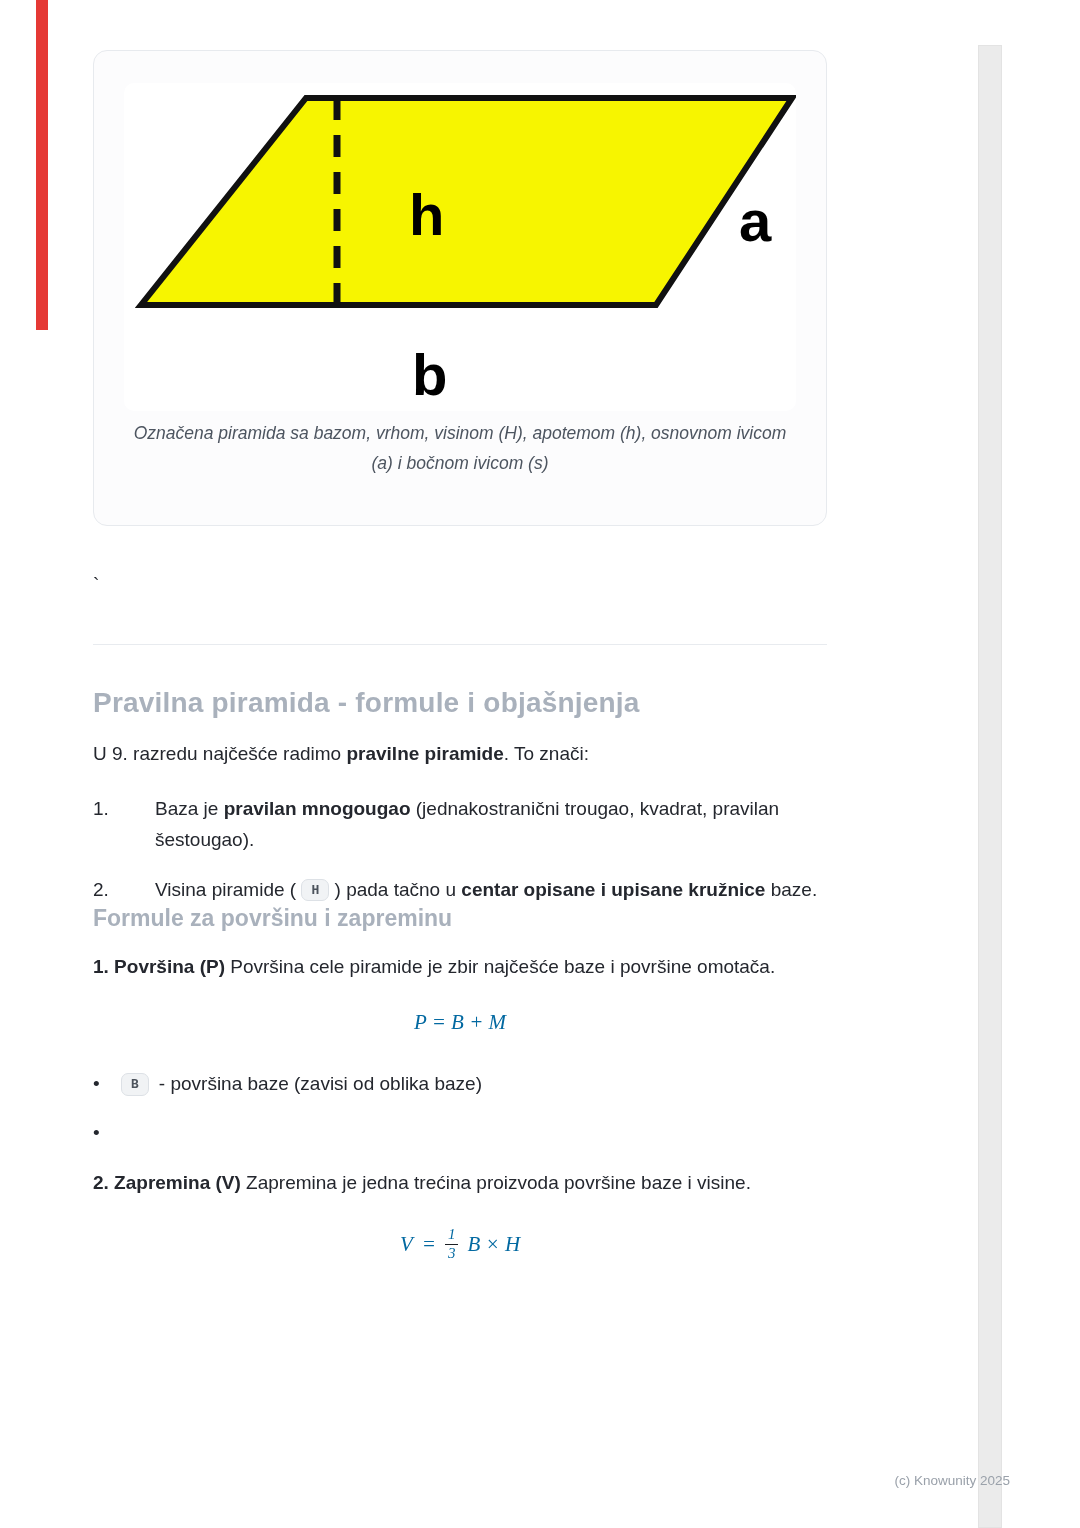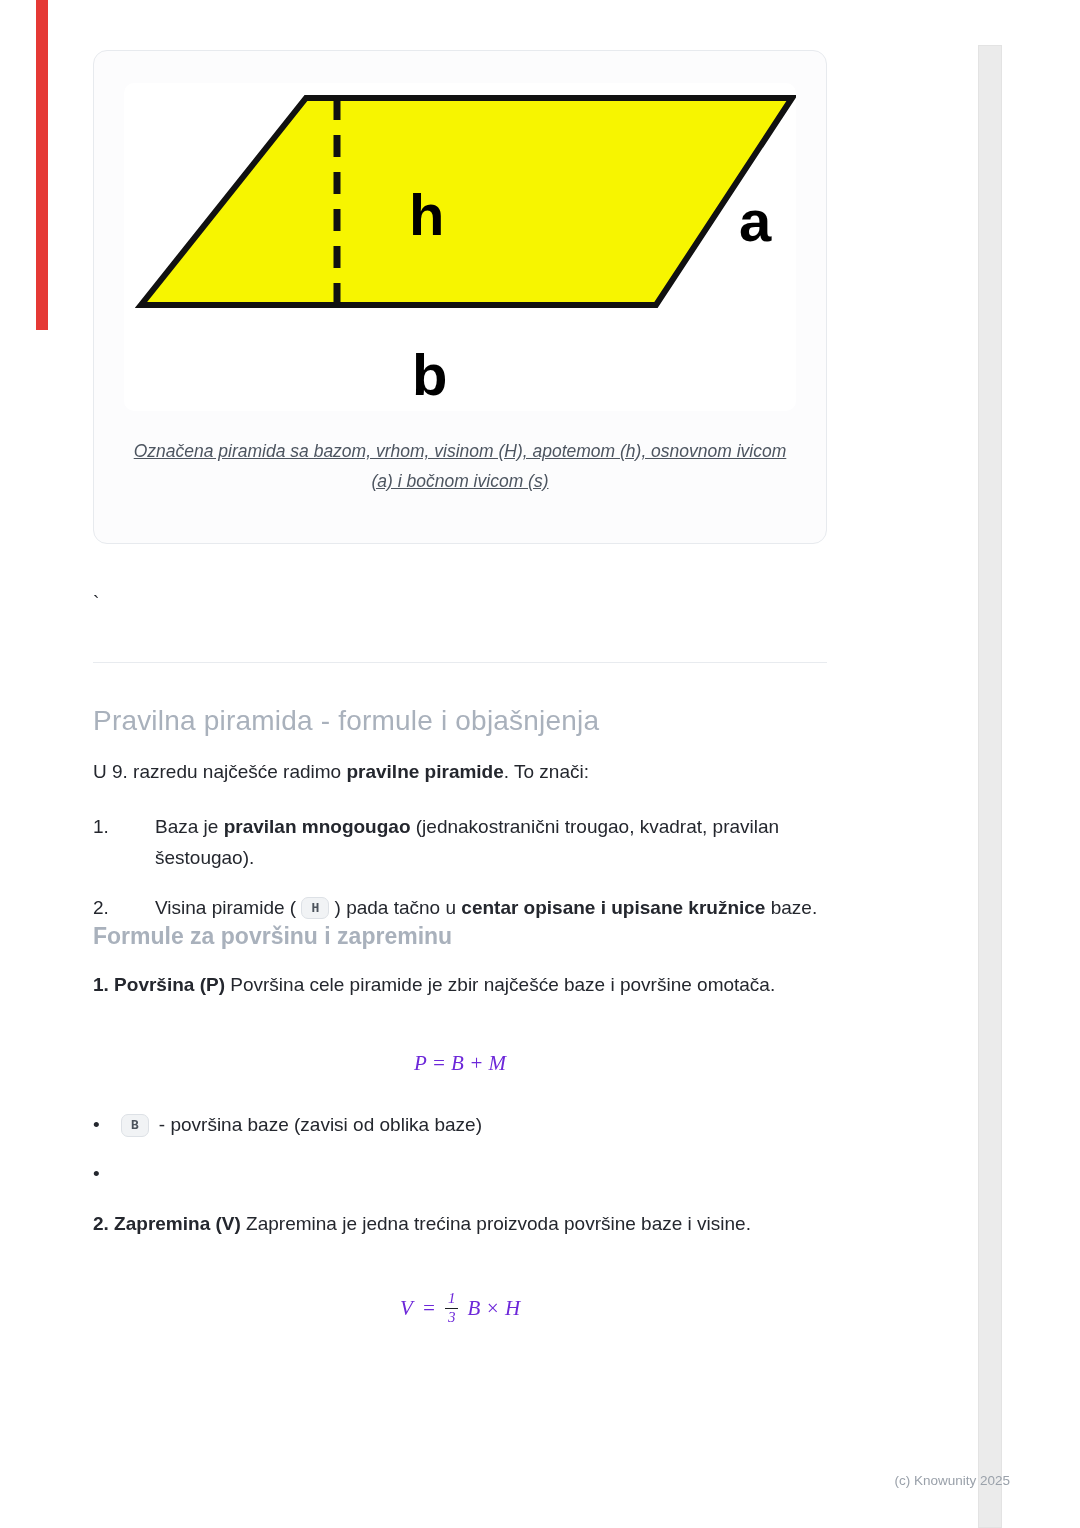--- a/index.html
+++ b/index.html
@@ -20,30 +20,30 @@
   .card {
     border:1px solid #e7eaee; border-radius:14px; background:#fcfcfd;
     padding:32px 30px 46px 30px;
   }
   .imgbox {
     background:#ffffff; border-radius:10px; width:672px; height:328px; overflow:hidden;
   }
   .imgbox svg { display:block; width:672px; height:328px; }
   .fig-label { font-family:"Liberation Sans", sans-serif; font-weight:800; }
   .caption {
-    margin:26px auto 0 auto; width:672px; text-align:center;
-    font-style:italic; font-size:17.5px; line-height:1.7; color:#4d5560;text-decoration:underline;
+    margin:8px auto 0 auto; width:672px; text-align:center;
+    font-style:italic; font-size:17.5px; line-height:1.7; color:#4d5560;
   }
 
   .stray { margin-top:48px; font-size:19px; color:#24272e; }
 
   .divider { margin-top:48px; border:none; border-top:1px solid #e8ebef; height:0; }
 
   h2.section-title {
-    margin-top:42px; font-size:28px; font-weight:400; color:#a9b1bc; letter-spacing:0.2px;
+    margin-top:42px; font-size:28px; font-weight:700; color:#a9b1bc; letter-spacing:0.2px;
   }
   h3.sub-title {
     font-size:23px; font-weight:700; color:#a9b1bc;
   }
 
   p.body-text { margin-top:20px; font-size:19px; line-height:1.6; color:#24272e; }
   p.justify { text-align:justify; }
 
   ol.num-list { margin-top:24px; list-style:none; }
   ol.num-list li { display:flex; margin-top:18px; font-size:19px; line-height:1.65; }
@@ -55,22 +55,22 @@
   ul.dot-list .dot { width:28px; flex:0 0 28px; font-size:19px; }
 
   .badge {
     display:inline-block; background:#f1f3f5; border:1px solid #dde1e6; border-radius:7px;
     font-family:"DejaVu Sans Mono", monospace; font-size:13px; font-weight:700; color:#4c5closed;
     color:#4c535c; padding:2px 9px 3px 9px; vertical-align:2px; line-height:1.2;
   }
   .badge-gap { margin-right:10px; }
 
   .formula {
-    margin-top:51px; text-align:center; font-family:"Liberation Serif", serif;
-    font-size:21px; font-style:italic; color:#6d28d9;
+    margin-top:28px; text-align:center; font-family:"Liberation Serif", serif;
+    font-size:21px; font-style:italic; color:#0369a1;
   }
   .formula-flex { display:flex; justify-content:center; align-items:center; gap:9px; }
   .frac { display:inline-block; text-align:center; font-style:italic; }
   .frac .num { display:block; font-size:15px; line-height:1.15; padding:0 3px; }
   .frac .den { display:block; font-size:15px; line-height:1.15; border-top:1.4px solid #1c1f24; padding:0 3px; }
 
   .footer {
     position:absolute; right:70px; bottom:40px; font-size:13.5px; color:#9aa1aa;
   }
   strong { font-weight:700; }

